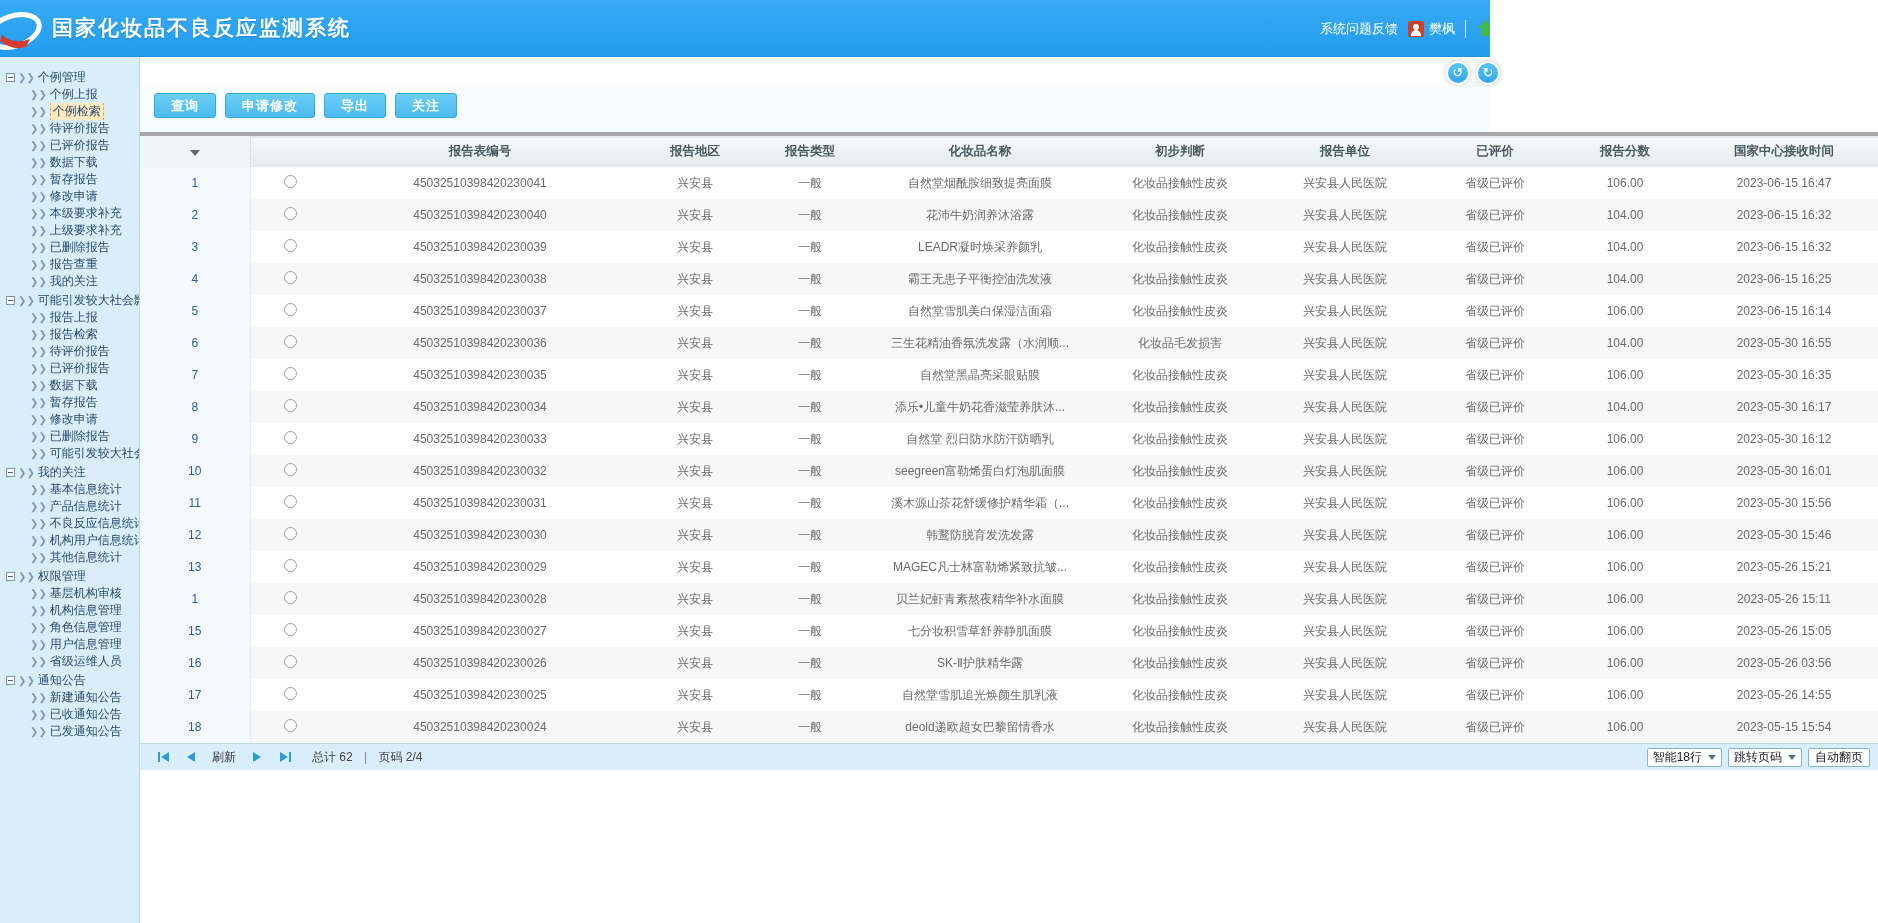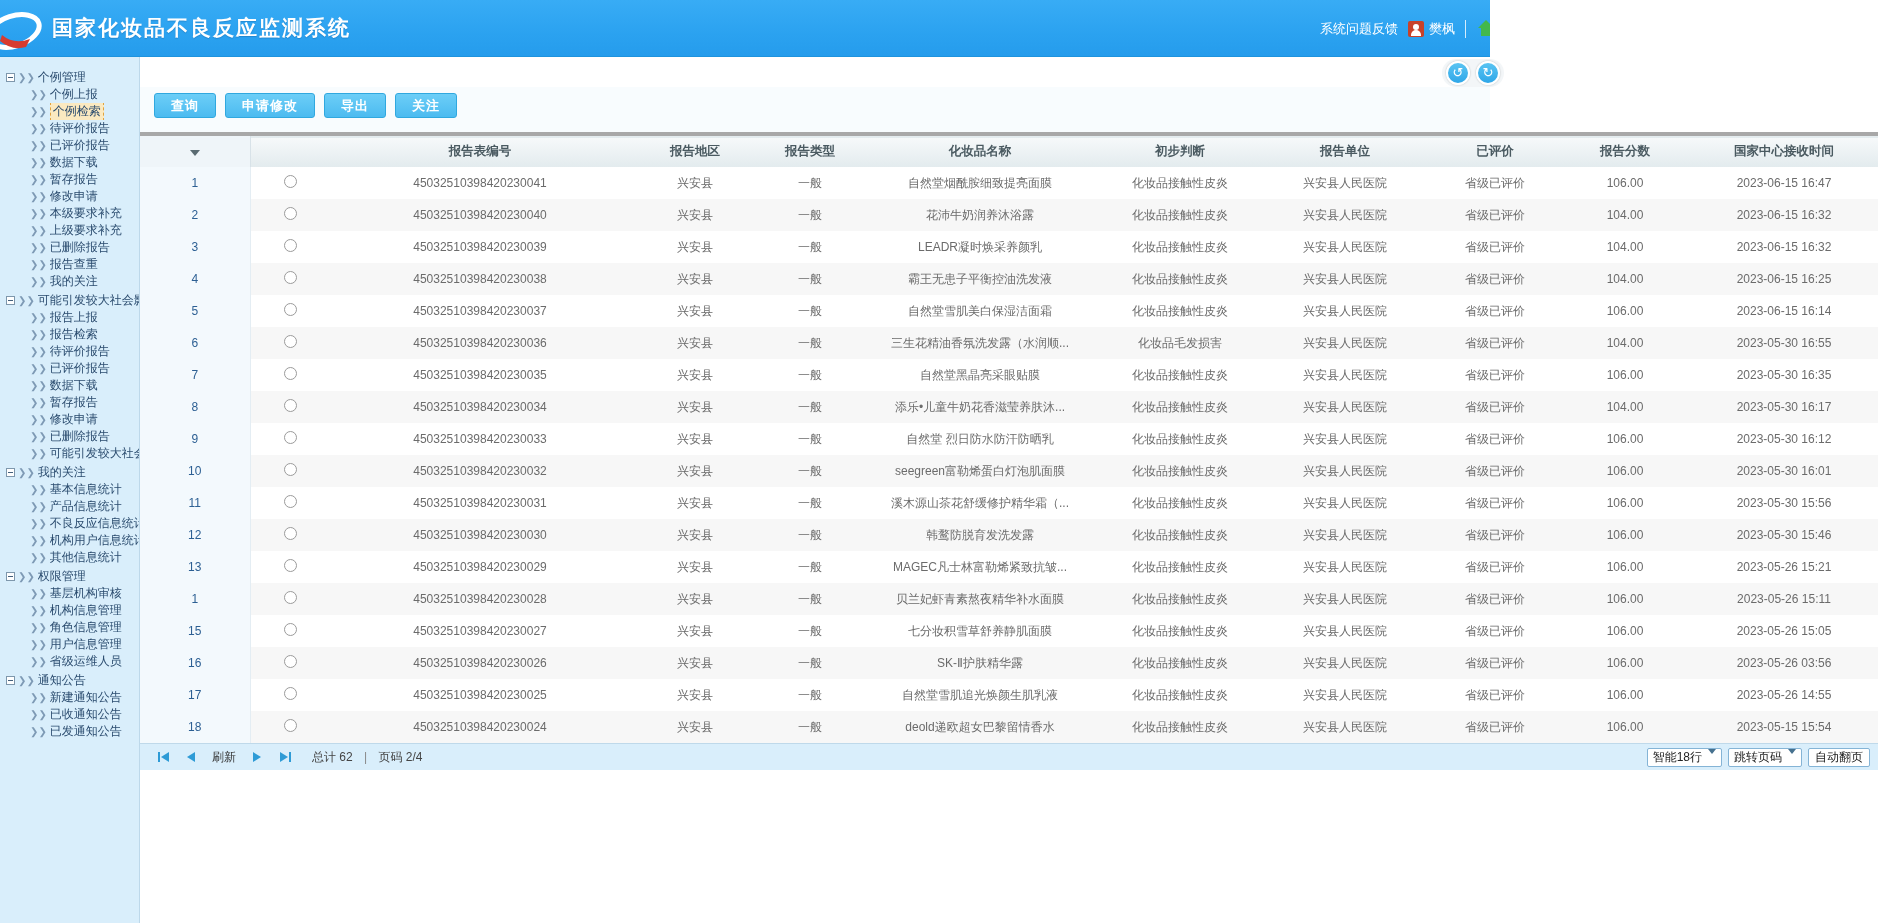--- a/index.html
+++ b/index.html
@@ -75,21 +75,21 @@
     padding:0 8px 0 12px; gap:6px; font-size:12px; color:#333; flex:0 0 27px; width:1738px; }
   .nav-btn { width:22px; height:18px; display:flex; align-items:center; justify-content:center; cursor:pointer; gap:1px; }
   .tri-l { width:0; height:0; border-top:5px solid transparent; border-bottom:5px solid transparent; border-right:8px solid #2E9BD6; }
   .tri-r { width:0; height:0; border-top:5px solid transparent; border-bottom:5px solid transparent; border-left:8px solid #2E9BD6; }
   .bar { width:2px; height:10px; background:#2E9BD6; }
   .refresh-btn { margin:0 4px; cursor:pointer; color:#333; }
   .totals { margin-left:10px; color:#444; }
   .totals .sep { margin:0 8px; color:#888; }
   .footer-right { margin-left:auto; display:flex; gap:6px; align-items:center; }
   .select-box { background:#ffffff; border:1px solid #84B4D6; border-radius:2px; height:19px; padding:0 5px;
-    display:flex; gap:6px; cursor:pointer; color:#222; }
+    display:flex; align-items:center; gap:6px; cursor:pointer; color:#222; }
   .select-box .sm-caret { width:0; height:0; border-left:4px solid transparent; border-right:4px solid transparent; border-top:5px solid #46718F; }
   .auto-page { background:#ffffff; border:1px solid #84B4D6; border-radius:2px; height:19px; padding:0 6px;
     display:flex; align-items:center; cursor:pointer; color:#222;text-align:right; }
   .below-footer { flex:1; background:#ffffff; }
 </style>
 </head>
 <body>
 
 <div class="app">
 

